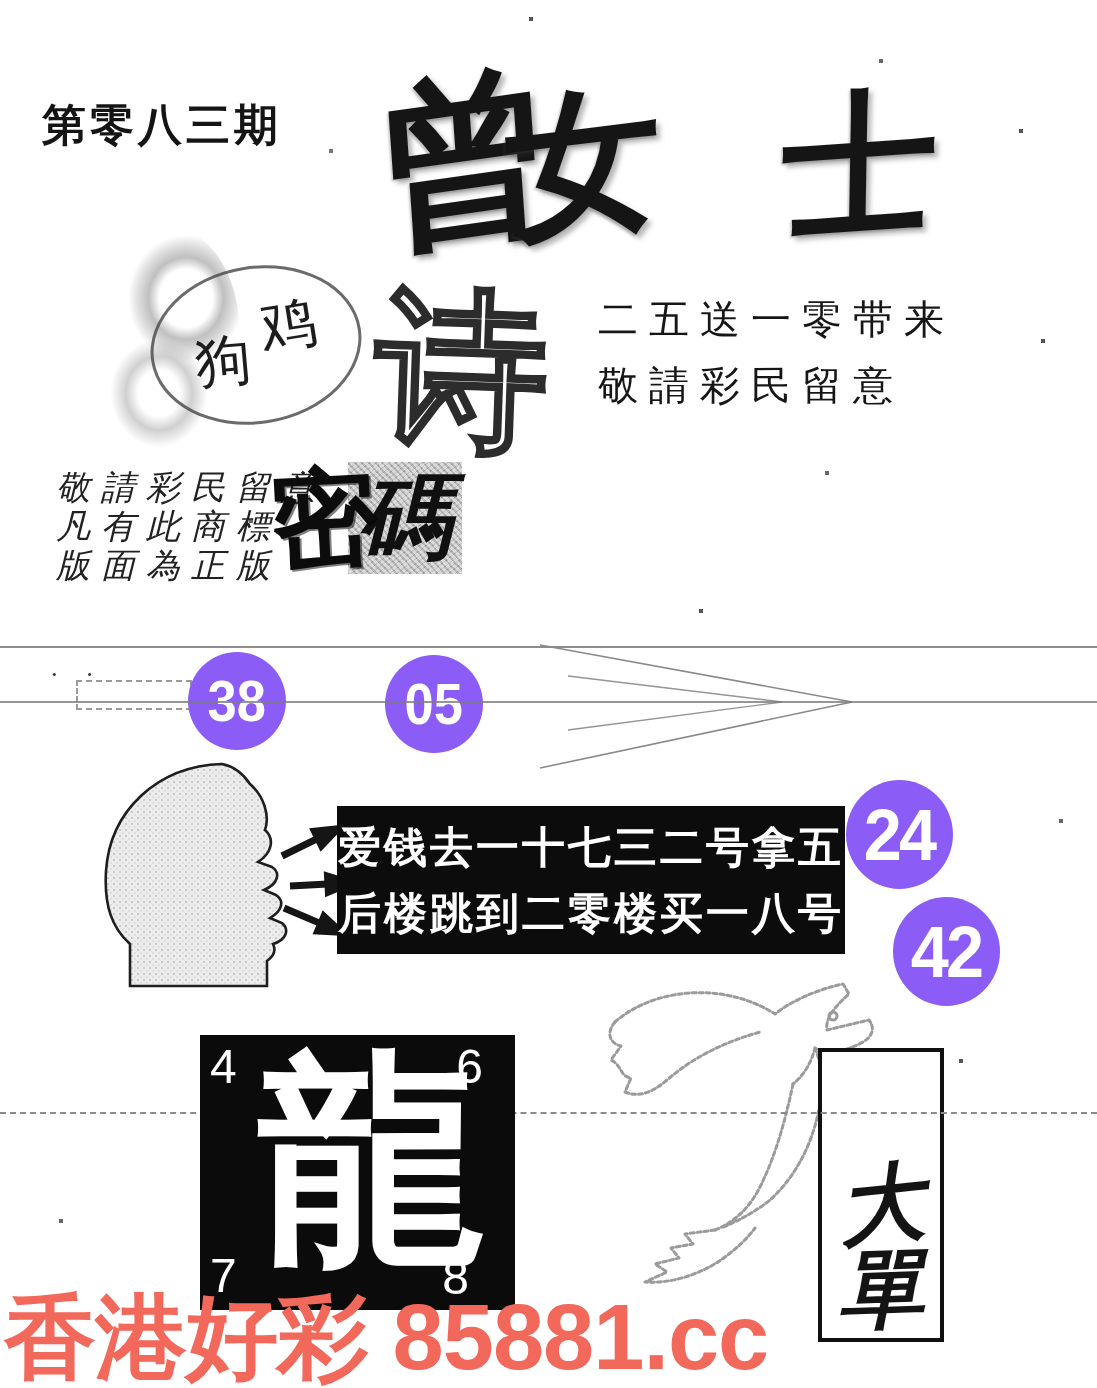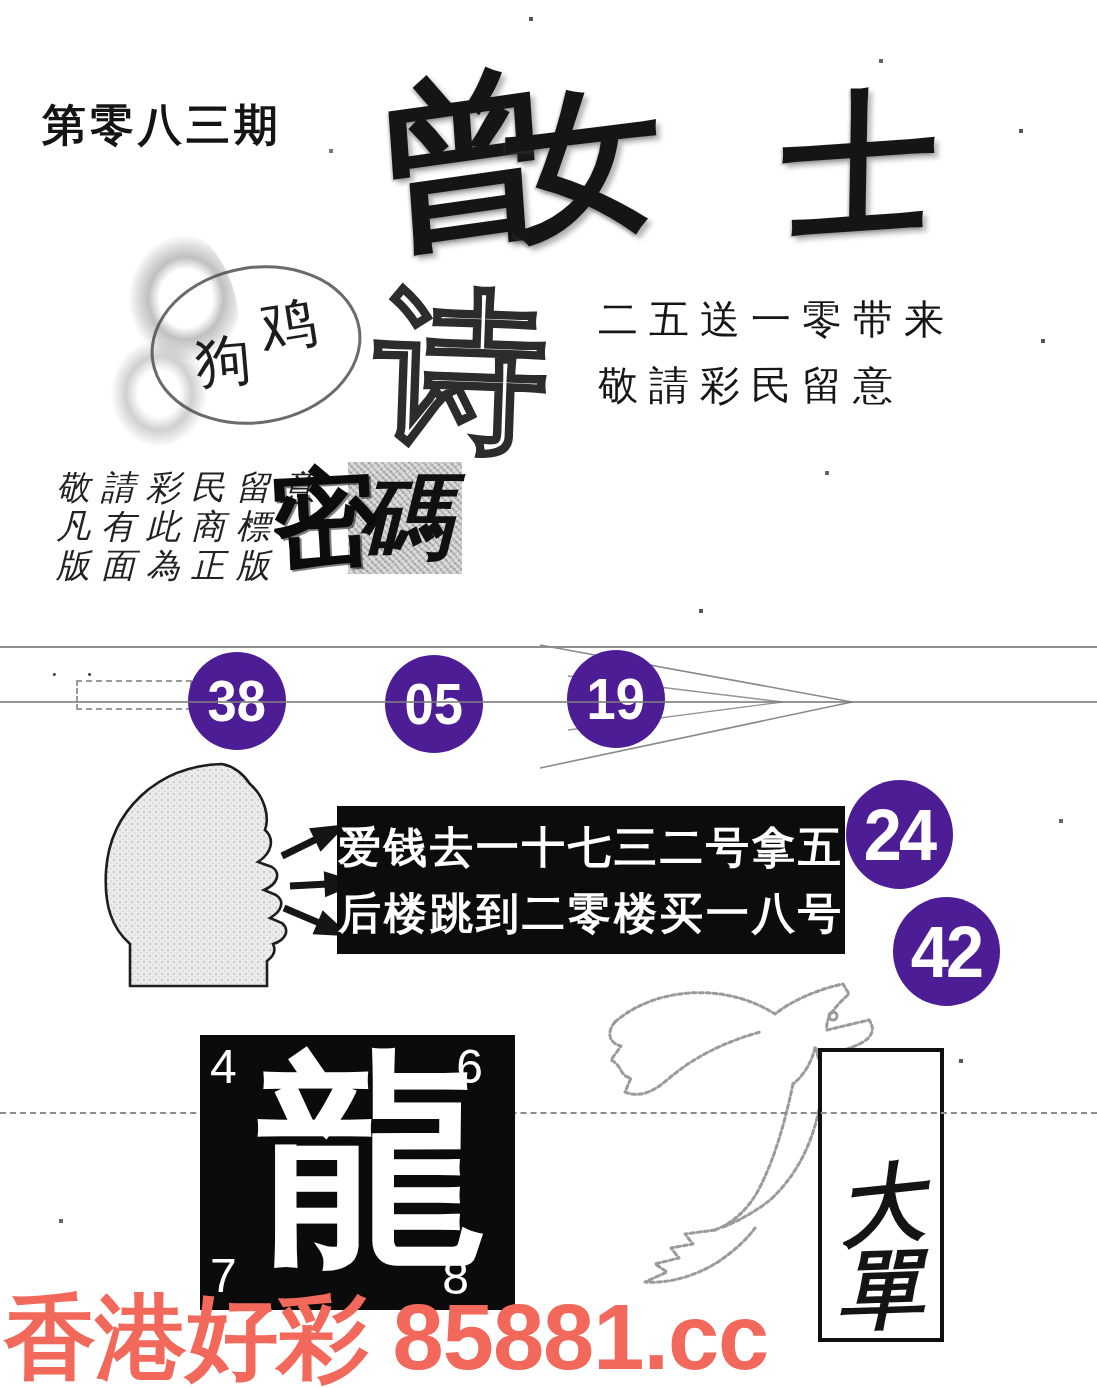--- a/index.html
+++ b/index.html
@@ -62,21 +62,21 @@
   .code-box{left:462px;top:463px;width:226px;height:113px;background:#0b0b0b;
     display:flex;align-items:center;justify-content:center;z-index:1;}
   .code-box span{font-family:"Liberation Sans",sans-serif;font-size:76px;font-weight:700;
     color:#fff;letter-spacing:1px;transform:scaleX(.95);}
 
   .hline1{left:0;top:646px;width:1097px;height:2px;background:#8d8d8d;z-index:0;}
   .hline2{left:0;top:701px;width:1097px;height:2px;background:#7c7c7c;opacity:.8;z-index:3;}
   .dash-rect{left:76px;top:680px;width:112px;height:26px;border:2px dashed #9a9a9a;z-index:0;}
   .dots{left:50px;top:660px;font-size:26px;letter-spacing:10px;color:#333;}
 
-  .ball{border-radius:50%;background:#4c1d95;display:flex;align-items:center;justify-content:center;z-index:2;}
+  .ball{border-radius:50%;background:#8b5cf6;display:flex;align-items:center;justify-content:center;z-index:2;}
   .ball span{font-family:"Liberation Sans",sans-serif;color:#fff;}
   .b-main{width:98px;height:98px;}
   .b-main span{font-size:57px;font-weight:600;transform:scaleX(.92);}
   .b-side{width:107px;height:109px;}
   .b-side span{font-size:72px;font-weight:900;letter-spacing:-3px;transform:scaleX(.95);}
   .b38{left:188px;top:652px;}
   .b05{left:385px;top:655px;}
   .b19{left:567px;top:650px;}
   .b37{left:893px;top:648px;}
   .b24{left:846px;top:780px;}
@@ -156,23 +156,20 @@
     <line x1="0" y1="148" x2="312" y2="82" stroke="#8a8a8a" stroke-width="1.6"></line>
     <line x1="28" y1="56" x2="242" y2="82" stroke="#949494" stroke-width="1.4"></line>
     <line x1="28" y1="110" x2="242" y2="82" stroke="#949494" stroke-width="1.4"></line>
   </svg>
 
   <div class="ball b-main b38 abs">
       <span>38</span>
     </div>
   <div class="ball b-main b05 abs">
       <span>05</span>
-    </div>
-  <div class="ball b-main b19 abs">
-      <span>19</span>
     </div>
   <div class="ball b-side b24 abs">
       <span>24</span>
     </div>
   <div class="ball b-side b42 abs">
       <span>42</span>
     </div>
 
   <svg class="face-svg abs" width="268" height="242" viewBox="0 0 268 242">
     <defs>

